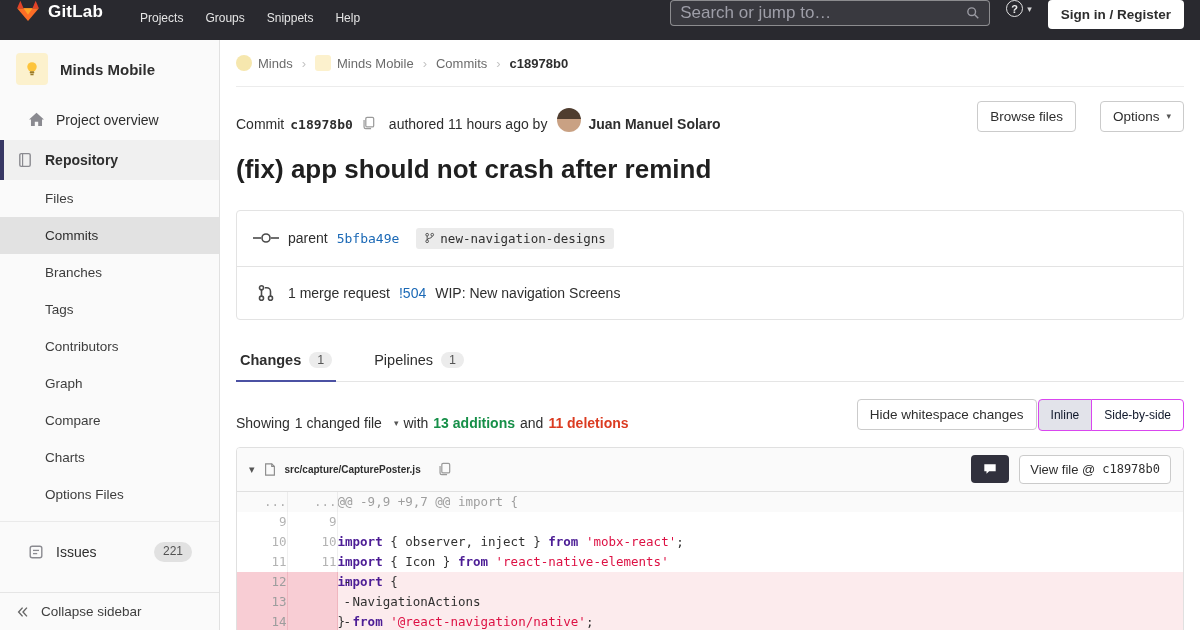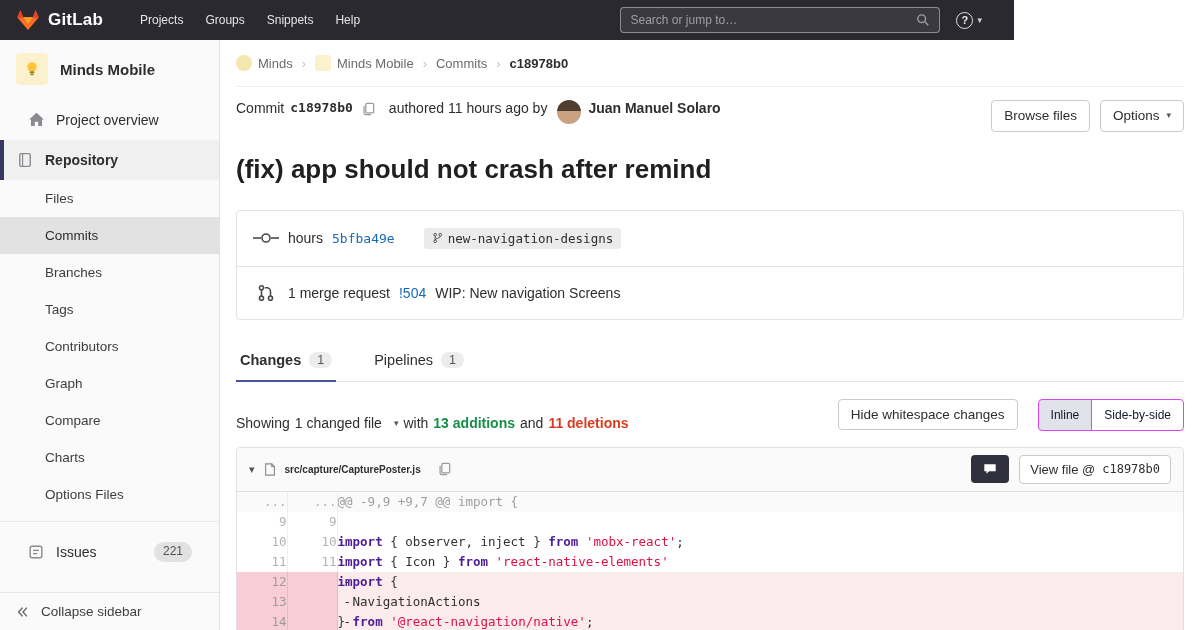--- a/index.html
+++ b/index.html
@@ -1,29 +1,29 @@
 <!DOCTYPE html>
 <html><head>
 <meta charset="utf-8">
 <style>
   *{box-sizing:border-box;margin:0;padding:0}
   html,body{width:1200px;height:630px;overflow:hidden;background:#fff;color:#2e2e2e;
     font-family:"Liberation Sans","DejaVu Sans",sans-serif;font-size:14px}
   .mono{font-family:"DejaVu Sans Mono","Liberation Mono",monospace}
 
   
-  .navbar{position:absolute;top:0;left:0;width:1014px;height:40px;background:#29292f;
-    display:flex;align-items:center;padding:0 16px;z-index:20}
+  .navbar{position:absolute;top:0;left:0;width:1200px;height:40px;background:#29292f;
+    display:flex;align-items:flex-start;padding:0 16px;z-index:20}
   .logo{display:flex;align-items:center;gap:8px;cursor:pointer}
   .logo-text{color:#fff;font-weight:700;font-size:17px;letter-spacing:.2px}
   .nav-links{display:flex;margin-left:26px}
   .nav-link{color:rgba(255,255,255,.88);font-size:12px;padding:11px 11px;cursor:pointer;white-space:nowrap}
   .search-box{margin-left:auto;width:320px;height:26px;border:1px solid rgba(255,255,255,.42);
     border-radius:4px;background:rgba(255,255,255,.08);display:flex;align-items:center;padding:0 9px}
-  .search-box input{flex:1;background:transparent;border:0;outline:none;color:#e9e9ee;font-size:12px;
+  .search-box input{flex:1;background:transparent;border:0;outline:none;color:#e9e9ee;font-size:17px;
     font-family:"Liberation Sans","DejaVu Sans",sans-serif}
   .search-box input::placeholder{color:#9e9ea8}
   .help-wrap{display:flex;align-items:center;gap:4px;margin:0 16px;cursor:pointer}
   .q-circle{width:17px;height:17px;border:1.5px solid rgba(255,255,255,.85);border-radius:50%;
     color:rgba(255,255,255,.9);font-size:11px;font-weight:700;display:flex;align-items:center;justify-content:center}
   .nav-caret{color:rgba(255,255,255,.8);font-size:9px}
   .signin-btn{background:#fff;color:#2e2e2e;font-weight:600;font-size:13.5px;border:0;border-radius:4px;
     padding:7px 13px;cursor:pointer;white-space:nowrap}
 
   
@@ -50,57 +50,57 @@
     background:#fff;padding:0 16px}
   .breadcrumbs{display:flex;align-items:center;height:47px;border-bottom:1px solid #ececec;
     font-size:13px;color:#6b6b6b}
   .crumb{display:flex;align-items:center;gap:6px;cursor:pointer;color:#6b6b6b}
   .crumb-sep{color:#c4c4c4;margin:0 9px;font-size:13px}
   .crumb-avatar{width:16px;height:16px;background:#f6e7ae;display:inline-block}
   .crumb-avatar.round{border-radius:50%}
   .crumb-avatar.square{border-radius:3px;background:#fcf1cd}
   .crumb-current{font-weight:700;color:#2e2e2e}
 
-  .commit-row{display:flex;align-items:flex-start;margin-top:13px;height:32px}
+  .commit-row{display:flex;align-items:flex-end;margin-top:13px;height:32px}
   .commit-label{font-size:14px;color:#2e2e2e}
   .commit-sha{font-family:"DejaVu Sans Mono","Liberation Mono",monospace;font-weight:700;font-size:13px;margin-left:6px}
   .icon-btn{background:none;border:0;cursor:pointer;display:inline-flex;align-items:center;padding:2px;margin-left:6px}
   .authored{margin-left:12px;color:#2e2e2e}
   .author-avatar{width:24px;height:24px;border-radius:50%;margin:0 7px 0 10px;
     background:linear-gradient(180deg,#4f3d2f 0%,#4f3d2f 46%,#c9a183 46%,#c9a183 100%)}
   .author-name{font-weight:600;color:#2e2e2e}
-  .commit-actions{margin-left:auto;display:flex;gap:10px}
+  .commit-actions{margin-left:auto;display:flex;gap:24px}
   .btn{background:#fff;border:1px solid #cbcbcb;border-radius:4px;padding:8px 12px;font-size:13.5px;
     color:#2e2e2e;display:inline-flex;align-items:center;gap:7px;cursor:pointer;line-height:1;white-space:nowrap}
   .caret{font-size:9px;color:#555}
 
   .commit-title{font-size:26px;font-weight:600;color:#1f1f1f;margin:21px 0 24px 0;line-height:1.25}
 
   .info-box{border:1px solid #e3e3e3;border-radius:4px}
   .info-row{display:flex;align-items:center;gap:9px;padding:17px 16px;font-size:14px}
   .info-row + .info-row{border-top:1px solid #e3e3e3}
   .sha-link{color:#1b69b6;font-family:"DejaVu Sans Mono","Liberation Mono",monospace;font-size:13px;cursor:pointer}
   .mr-link{color:#1b69b6;cursor:pointer}
   .ref-label{display:inline-flex;align-items:center;gap:5px;background:#ebebeb;border-radius:3px;
     padding:3px 8px;font-family:"DejaVu Sans Mono","Liberation Mono",monospace;font-size:12.5px;color:#2e2e2e;
-    margin-left:20px;cursor:pointer}
+    margin-left:8px;cursor:pointer}
 
   .tabs{display:flex;border-bottom:1px solid #e5e5e5;margin-top:20px}
   .tab{display:flex;align-items:center;gap:8px;padding:12px 4px 13px 4px;margin-right:34px;
     font-size:14.5px;color:#2e2e2e;cursor:pointer;position:relative}
   .tab.active{font-weight:600}
   .tab.active::after{content:"";position:absolute;left:0;right:0;bottom:-1px;height:2px;background:#4b51a3}
   .tab-badge{background:#ececec;border-radius:10px;padding:1px 8px;font-size:12.5px;color:#555;font-weight:400}
 
   .summary-row{display:flex;align-items:flex-end;margin:17px 0 16px 0}
   .summary-text{display:flex;align-items:center;gap:5px;font-size:14px;color:#2e2e2e}
   .changed-files{font-weight:400;cursor:pointer;display:inline-flex;align-items:center;gap:12px}
   .additions{color:#168f48;font-weight:700}
   .deletions{color:#db3b21;font-weight:700}
-  .summary-actions{margin-left:auto;display:flex;align-items:center;gap:20px}
+  .summary-actions{margin-left:auto;display:flex;align-items:center;gap:1px}
   .seg-group{display:flex}
   .seg{background:#fff;border:1px solid #d946ef;padding:8px 12px;font-size:12px;color:#0f172a;cursor:pointer}
   .seg:first-child{border-radius:4px 0 0 4px}
   .seg:last-child{border-radius:0 4px 4px 0;margin-left:-1px}
   .seg.active{background:#e2e3ea}
 
   .diff-card{border:1px solid #e0e0e0;border-radius:4px 4px 0 0;overflow:hidden}
   .diff-header{display:flex;align-items:center;gap:8px;background:#fafafa;border-bottom:1px solid #e0e0e0;
     padding:8px 12px;height:44px}
   .collapse-caret{color:#555;font-size:11px;cursor:pointer}
@@ -152,20 +152,21 @@
       <svg width="14" height="14" viewBox="0 0 16 16">
         <circle cx="6.5" cy="6.5" r="4.4" fill="none" stroke="#9b9ba3" stroke-width="1.6"></circle>
         <line x1="10" y1="10" x2="14" y2="14" stroke="#9b9ba3" stroke-width="1.6"></line>
       </svg>
     </span>
   </div>
   <div class="help-wrap">
     <span class="q-circle">?</span>
     <span class="nav-caret">▾</span>
   </div>
+  <button class="signin-btn">Sign in / Register</button>
 </header>
 
 <aside class="sidebar">
   <div class="project-context">
     <span class="project-avatar">
       <span style="display:flex">
         <svg width="18" height="18" viewBox="0 0 16 16">
           <circle cx="8" cy="6.1" r="4.2" fill="#fdc43b"></circle>
           <rect x="6" y="10.1" width="4" height="1.9" rx="0.6" fill="#9a7b28"></rect>
           <rect x="6.5" y="12.4" width="3" height="1.2" rx="0.5" fill="#9a7b28"></rect>
@@ -282,21 +283,21 @@
 
   <div class="info-box">
     <div class="info-row">
       <span style="display:flex;width:26px">
         <svg width="26" height="14" viewBox="0 0 26 14">
           <line x1="0" y1="7" x2="8" y2="7" stroke="#4a4a4a" stroke-width="1.6"></line>
           <circle cx="13" cy="7" r="4" fill="none" stroke="#4a4a4a" stroke-width="1.6"></circle>
           <line x1="18" y1="7" x2="26" y2="7" stroke="#4a4a4a" stroke-width="1.6"></line>
         </svg>
       </span>
-      <span>hours</span>
+      <span>parent</span>
       <span class="sha-link">5bfba49e</span>
       <span class="ref-label">
         <span style="display:flex">
           <svg width="11" height="12" viewBox="0 0 14 14">
             <circle cx="4" cy="2.8" r="1.7" fill="none" stroke="#4a4a4a" stroke-width="1.2"></circle>
             <circle cx="4" cy="11.2" r="1.7" fill="none" stroke="#4a4a4a" stroke-width="1.2"></circle>
             <circle cx="10.5" cy="2.8" r="1.7" fill="none" stroke="#4a4a4a" stroke-width="1.2"></circle>
             <path d="M4 4.5 V9.5 M10.5 4.5 C10.5 8.2 4 6.6 4 9.5" fill="none" stroke="#4a4a4a" stroke-width="1.2"></path>
           </svg>
         </span>

